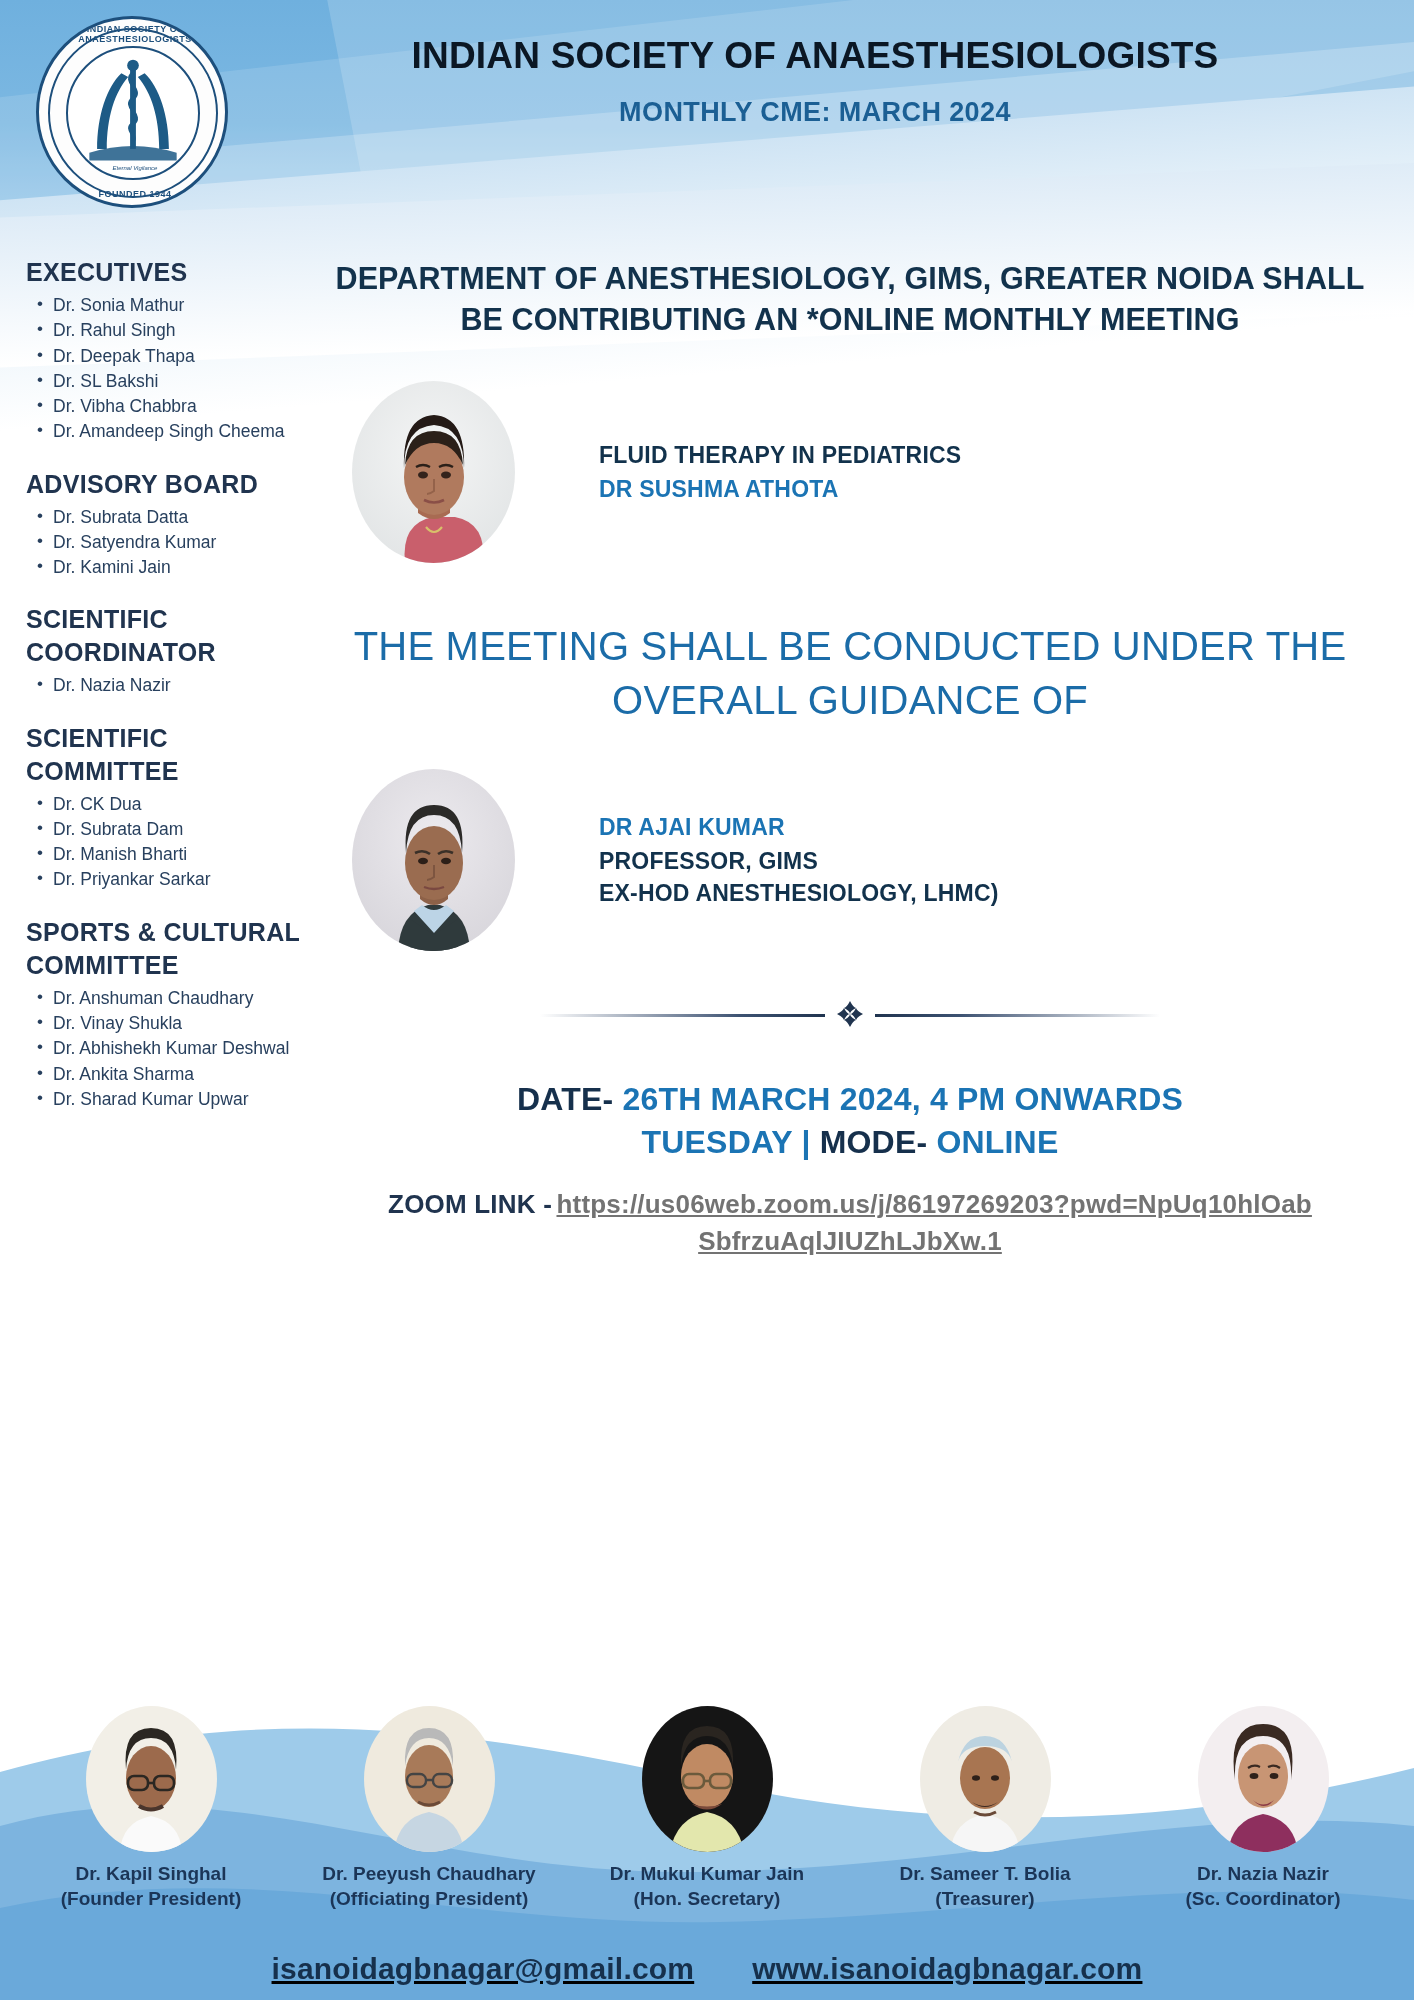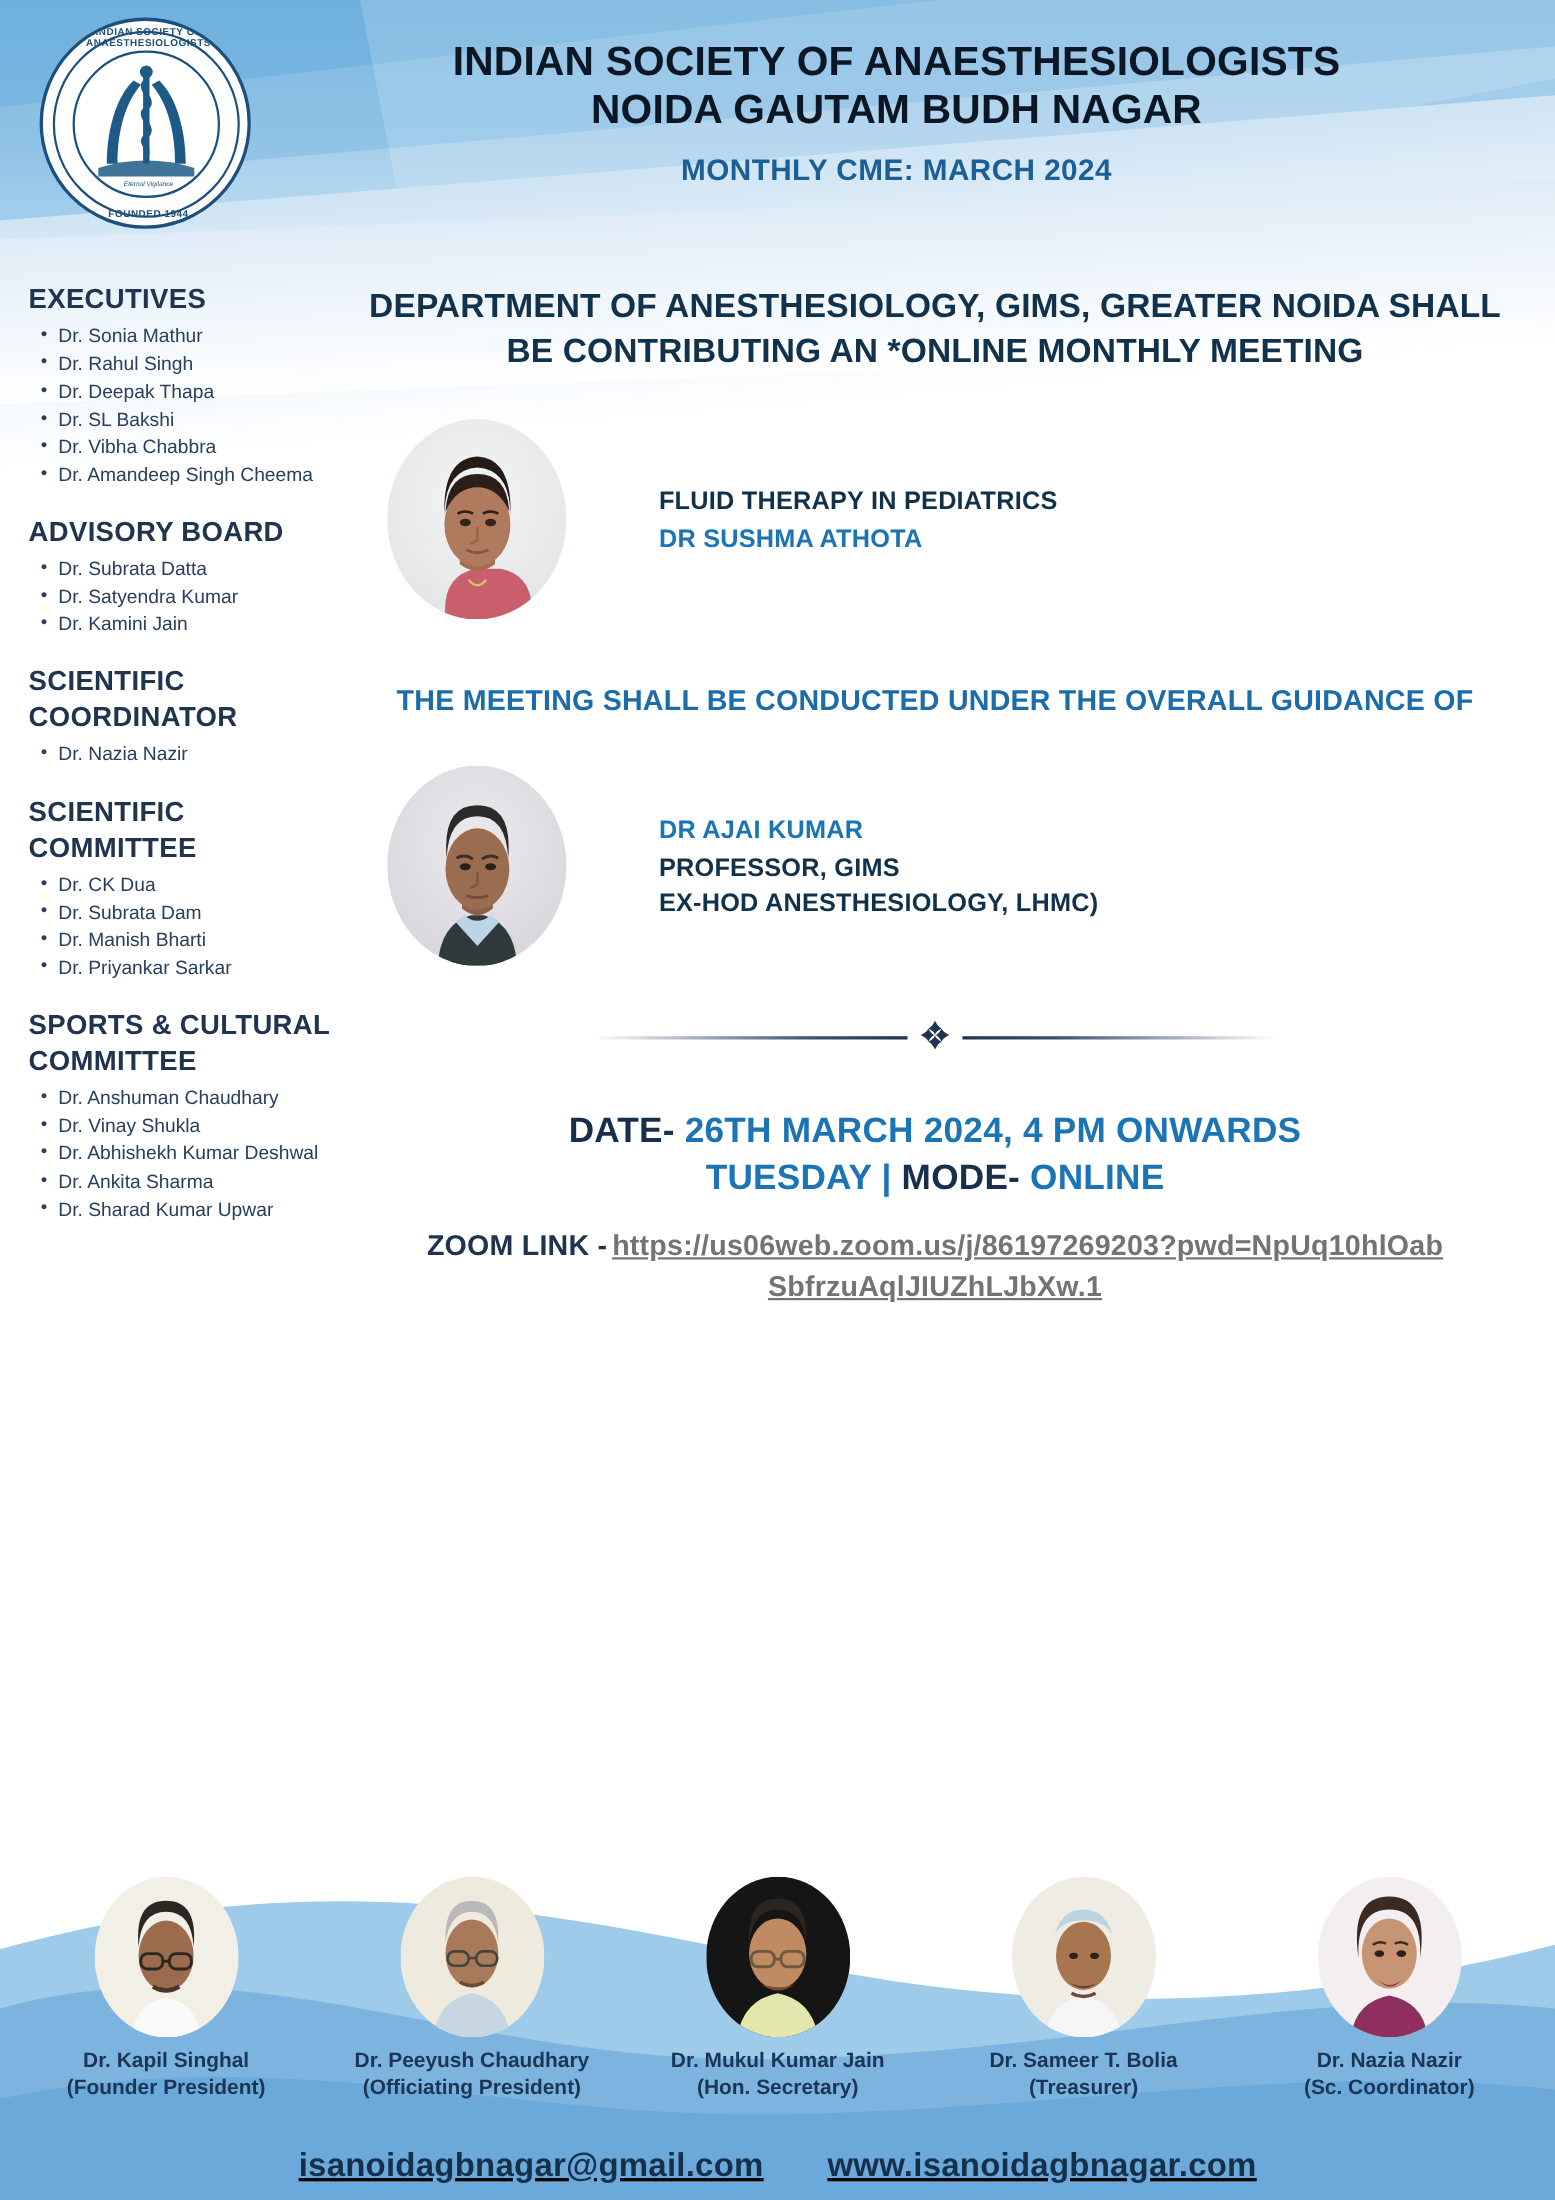--- a/index.html
+++ b/index.html
@@ -227,22 +227,22 @@
   .sp-sub {
     font-size: 23px;
     font-weight: bold;
     color: #12324c;
     letter-spacing: 0.2px;
     line-height: 1.42;
   }
 
   .guidance {
     text-align: center;
-    font-size: 26px;
-    font-weight: bold;
+    font-size: 40px;
+    font-weight: normal;
     color: #1b6ca8;
     line-height: 1.35;
     letter-spacing: 0.2px;
     margin-top: 56px;
   }
 
   
   .divider {
     display: flex;
     align-items: center;
@@ -377,21 +377,20 @@
         <circle cx="67" cy="18" r="6" fill="#1d5b86"></circle>
         <path d="M22 108 q45 -14 90 0 v8 h-90 Z" fill="#1d5b86" opacity="0.85"></path>
       </svg>
     </div>
     <div class="seal-motto">Eternal Vigilance</div>
     <div class="seal-txt-bot">FOUNDED 1944</div>
   </div>
 
   <div class="hdr-titles">
     <div class="hdr-line1">INDIAN SOCIETY OF ANAESTHESIOLOGISTS</div>
-    <div class="hdr-line2">NOIDA GAUTAM BUDH NAGAR</div>
     <div class="hdr-line3">MONTHLY CME: MARCH 2024</div>
   </div>
 </div>
 <div class="hdr-wedge"></div>
 <div class="hdr-wedge2"></div>
 
 <div class="content">
 
   <aside class="sidebar">
 

